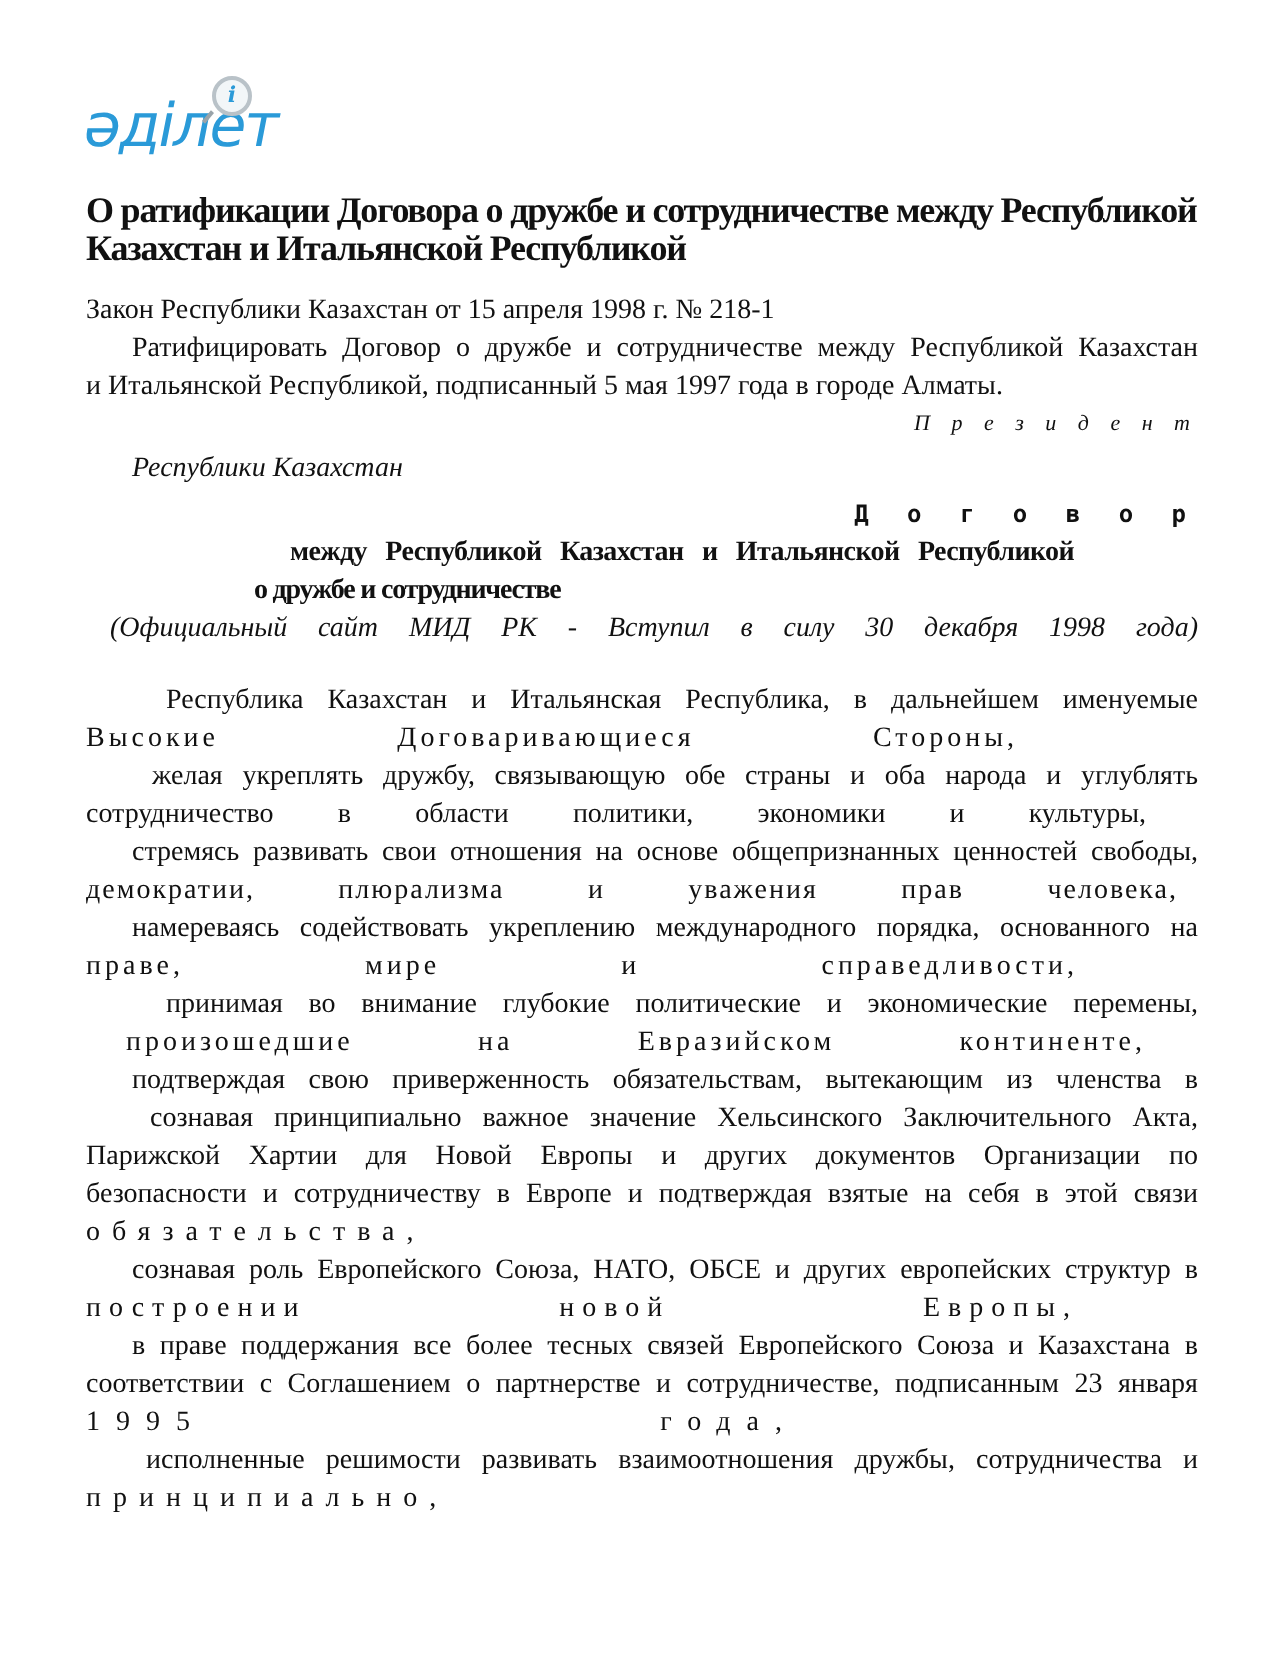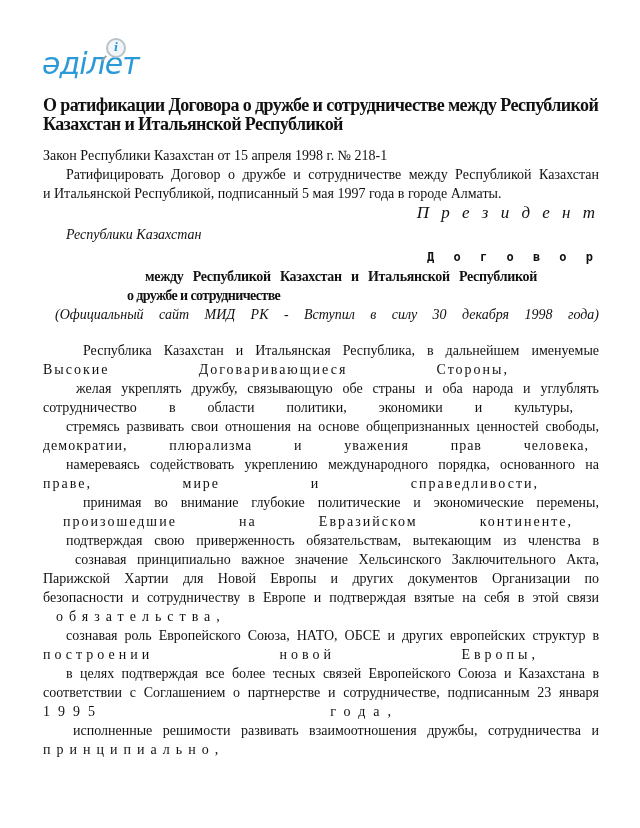--- a/index.html
+++ b/index.html
@@ -34,21 +34,21 @@
   <span class="logo-text">әділет</span>
   <span class="logo-badge">i</span>
 </div>
 
 <div class="title">О ратификации Договора о дружбе и сотрудничестве между Республикой Казахстан и Итальянской Республикой</div>
 
 <div class="doc">
   <span class="line">Закон Республики Казахстан от 15 апреля 1998 г. № 218-1</span>
   <span class="line ind justify">Ратифицировать Договор о дружбе и сотрудничестве между Республикой Казахстан</span>
   <span class="line">и Итальянской Республикой, подписанный 5 мая 1997 года в городе Алматы.</span>
-  <span class="line right italic sp" style="letter-spacing:4px;font-size:17px;">П р е з и д е н т</span>
+  <span class="line right italic sp" style="letter-spacing:4px;font-size:11px;">П р е з и д е н т</span>
   <span class="line italic ind" style="margin-top:3px;">Республики Казахстан</span>
   <span class="line right bold" style="letter-spacing:6px;font-size:12px;margin-top:4px;font-family:'DejaVu Sans Mono',monospace;">Д о г о в о р</span>
   <span class="line bold" style="padding-left:102px;word-spacing:6px;letter-spacing:-0.3px;">между Республикой Казахстан и Итальянской Республикой</span>
   <span class="line bold" style="padding-left:84px;letter-spacing:-0.6px;">о дружбе и сотрудничестве</span>
   <span class="line italic justify" style="padding-left:12px;">(Официальный сайт МИД РК - Вступил в силу 30 декабря 1998 года)</span>
   <div class="gap"></div>
 
   <span class="line ind2 justify">Республика Казахстан и Итальянская Республика, в дальнейшем именуемые</span>
   <span class="line justify" style="padding-right:90px;letter-spacing:2px;">Высокие Договаривающиеся Стороны,</span>
 
@@ -62,24 +62,24 @@
   <span class="line justify" style="padding-right:60px;letter-spacing:2px;">праве, мире и справедливости,</span>
 
   <span class="line ind2 justify">принимая во внимание глубокие политические и экономические перемены,</span>
   <span class="line justify" style="padding-right:26px;letter-spacing:2px;margin-left:20px;">произошедшие на Евразийском континенте,</span>
 
   <span class="line ind justify">подтверждая свою приверженность обязательствам, вытекающим из членства в</span>
 
   <span class="line ind justify" style="padding-left:32px;">сознавая принципиально важное значение Хельсинского Заключительного Акта,</span>
   <span class="line justify">Парижской Хартии для Новой Европы и других документов Организации по</span>
   <span class="line justify">безопасности и сотрудничеству в Европе и подтверждая взятые на себя в этой связи</span>
-  <span class="line" style="letter-spacing:6px;margin-left:13px;">обязательства,</span>
+  <span class="line" style="letter-spacing:6px;">обязательства,</span>
 
   <span class="line ind justify">сознавая роль Европейского Союза, НАТО, ОБСЕ и других европейских структур в</span>
   <span class="line justify" style="padding-right:60px;letter-spacing:4px;">построении новой Европы,</span>
 
-  <span class="line ind justify">в целях подтверждая все более тесных связей Европейского Союза и Казахстана в</span>
+  <span class="line ind justify">в праве поддержания все более тесных связей Европейского Союза и Казахстана в</span>
   <span class="line justify">соответствии с Соглашением о партнерстве и сотрудничестве, подписанным 23 января</span>
   <span class="line justify" style="padding-right:200px;letter-spacing:8px;">1995 года,</span>
 
   <span class="line ind justify" style="padding-left:30px;">исполненные решимости развивать взаимоотношения дружбы, сотрудничества и</span>
   <span class="line" style="letter-spacing:6px;">принципиально,</span>
 </div>
 
 </body></html>

